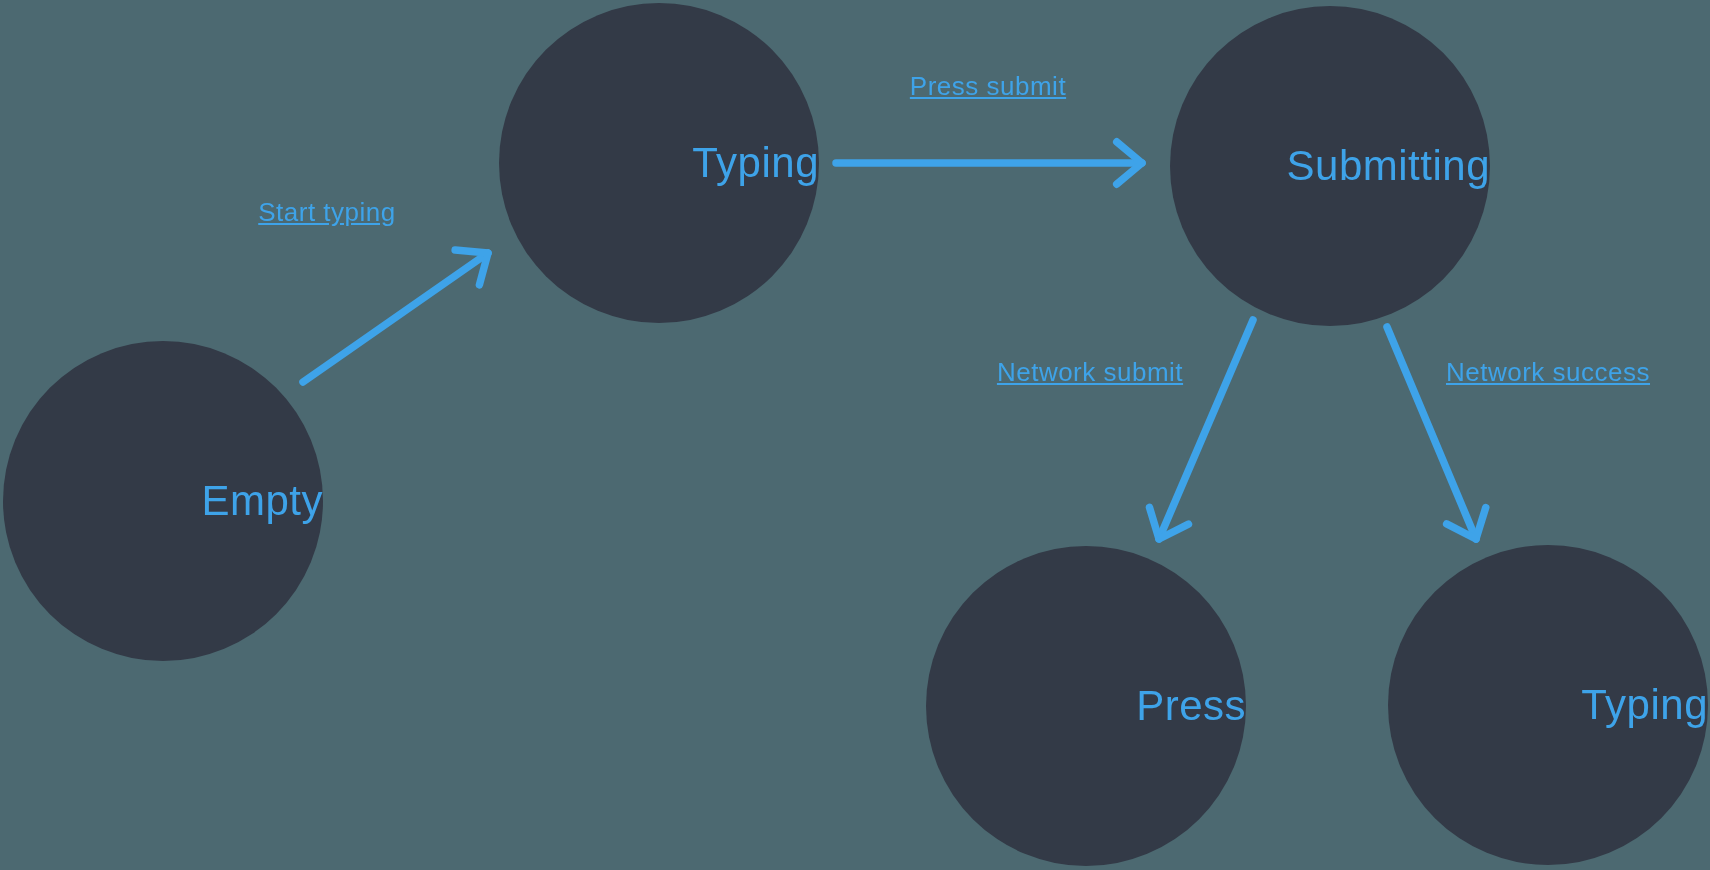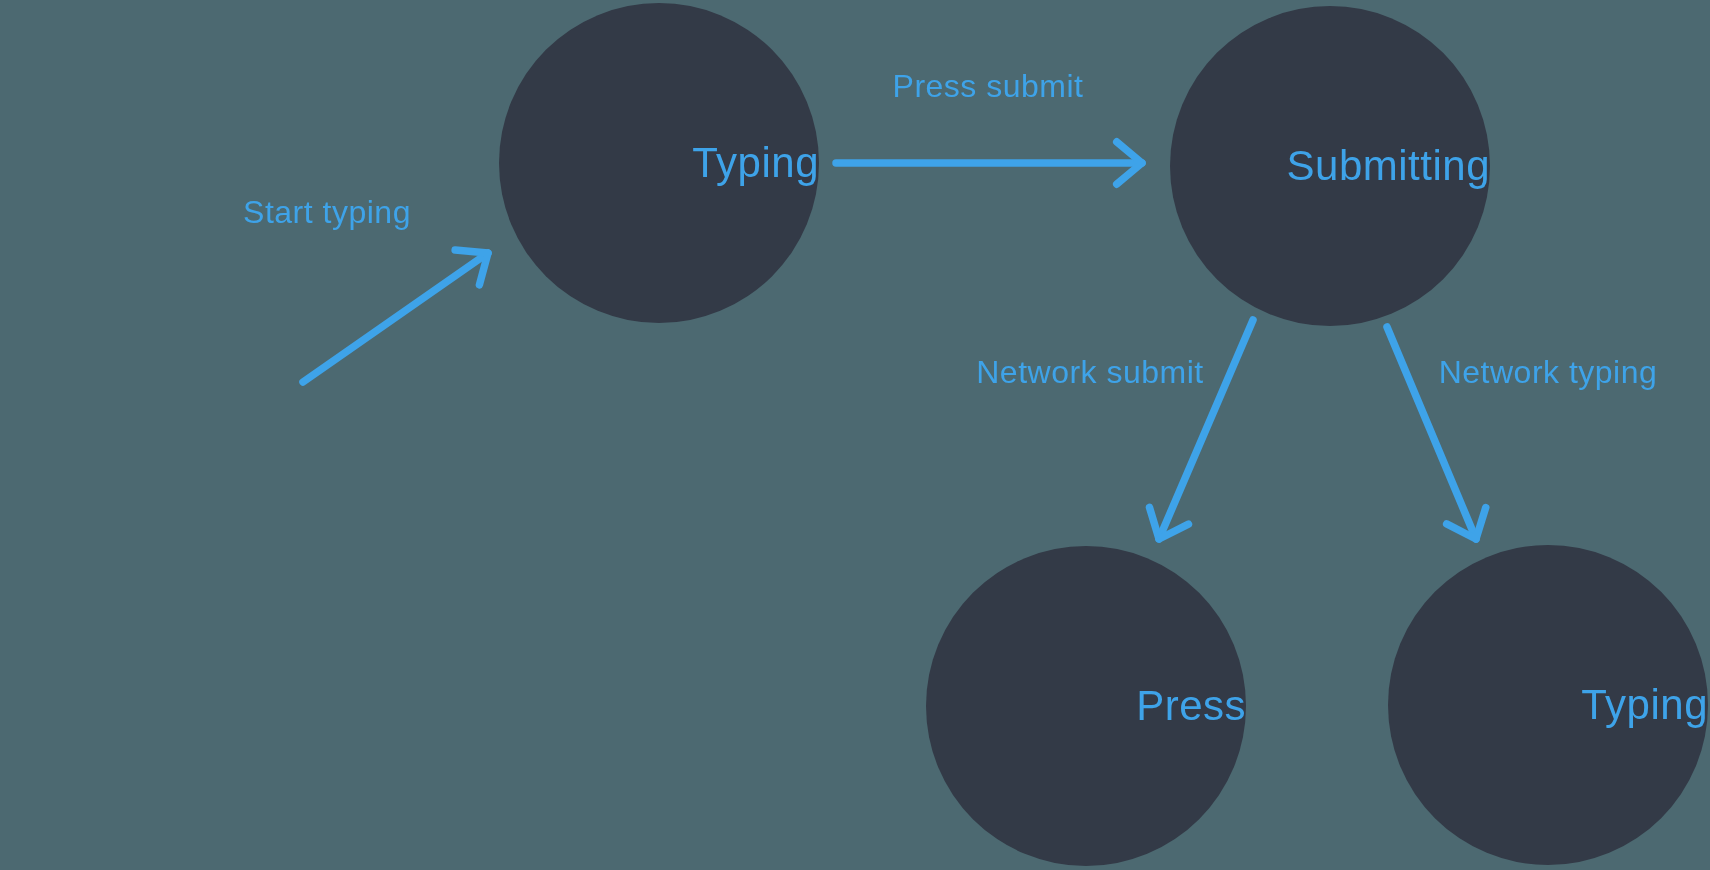--- a/index.html
+++ b/index.html
@@ -45,24 +45,25 @@
   }
   .node-label {
     color: var(--accent, #3EA3E9);
     font-size: 42px;
     font-weight: normal;
     letter-spacing: 0.5px;
   }
   .edge-label {
     position: absolute;
     color: var(--accent, #3EA3E9);
-    font-size: 32px;
+    font-size: 26px;
     line-height: 53px;
     text-align: center;
     letter-spacing: 0.5px;
+    text-decoration: underline;
   }
   
   .node-empty      { left: 3px;    top: 341px; }
   .node-typing     { left: 499px;  top: 3px;   }
   .node-submitting { left: 1170px; top: 6px;   }
   .node-error      { left: 926px;  top: 546px; }
   .node-success    { left: 1388px; top: 545px; }
   
   .label-start-typing    { left: 227px;  top: 186px; width: 200px; }
   .label-press-submit    { left: 813px;  top: 60px;  width: 350px; }
@@ -86,20 +87,23 @@
     <g>
         <line x1="1253" y1="320" x2="1159" y2="539"></line>
         <polyline points="1149.4785806710718,507.40344047269207 1159,539 1188.4631596757336,524.1365474427296"></polyline>
       </g>
     <g>
         <line x1="1387" y1="327" x2="1476" y2="539"></line>
         <polyline points="1446.656314400181,523.9020492973723 1476,539 1485.773101376104,507.4803792933291"></polyline>
       </g>
   </svg>
 
+  <div class="node node-empty">
+    <span class="node-label">Empty</span>
+  </div>
 
   <div class="node node-typing">
     <span class="node-label">Typing</span>
   </div>
 
   <div class="node node-submitting">
     <span class="node-label">Submitting</span>
   </div>
 
   <div class="node node-error">
@@ -109,15 +113,15 @@
   <div class="node node-success">
     <span class="node-label">Typing</span>
   </div>
 
   <div class="edge-label label-start-typing">Start typing</div>
 
   <div class="edge-label label-press-submit">Press submit</div>
 
   <div class="edge-label label-network-error">Network submit</div>
 
-  <div class="edge-label label-network-success">Network typing</div>
+  <div class="edge-label label-network-success">Network success</div>
 
 </div>
 
 </body></html>

